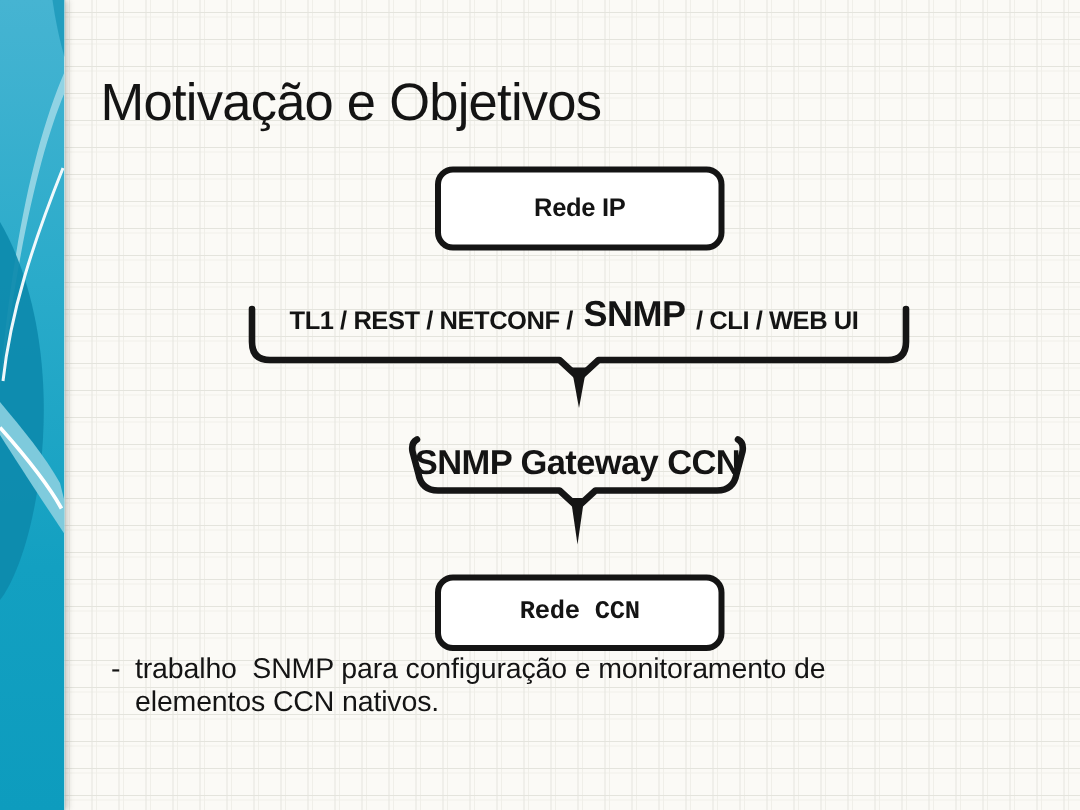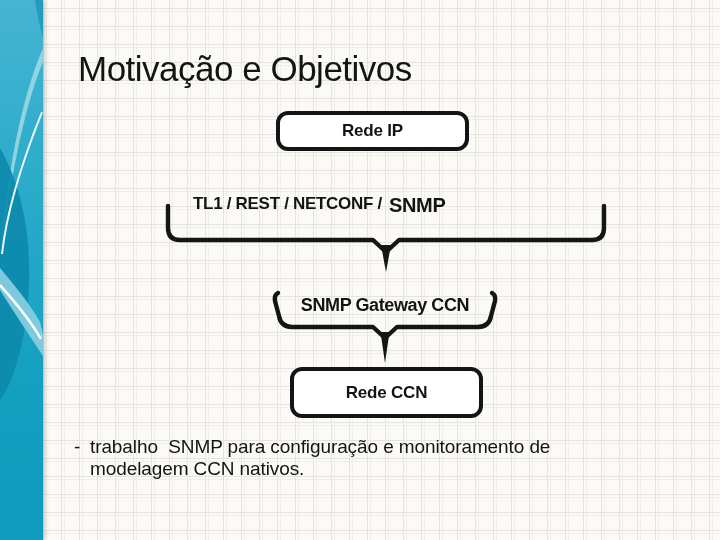--- a/index.html
+++ b/index.html
@@ -19,39 +19,39 @@
     color:var(--ink,#141414);
   }
   .sidebar{
     position:absolute;left:0;top:0;width:43px;height:540px;
     box-shadow:2px 0 4px rgba(60,60,50,.25);
   }
   .sidebar svg{display:block;width:43px;height:540px;}
   .slide-title{
     position:absolute;left:67px;top:48px;width:560px;
     font-size:35px;line-height:42px;font-weight:400;
-    letter-spacing:-0.5px;color:var(--ink,#141414);margin-left:11px;
+    letter-spacing:-0.5px;color:var(--ink,#141414);
   }
   .dbox{
     position:absolute;width:193px;box-sizing:border-box;
     background:#ffffff;border:4px solid var(--ink,#141414);border-radius:12px;
     display:flex;align-items:center;justify-content:center;
     font-weight:700;font-size:17px;letter-spacing:-0.2px;
   }
-  .box-top{left:276px;top:111px;height:40px;}
-  .box-bottom{left:290px;top:367px;height:51px;}
+  .box-top{left:290px;top:111px;height:56px;}
+  .box-bottom{left:290px;top:383px;height:51px;font-family:Liberation Mono, monospace;}
   .protocol-line{
     position:absolute;left:193px;top:194px;height:30px;
-    display:flex;align-items:flex-start;gap:7px;white-space:pre;
+    display:flex;align-items:flex-end;gap:7px;white-space:pre;
   }
   .proto-small{font-size:17px;font-weight:600;letter-spacing:-0.3px;}
-  .proto-big{font-size:20px;font-weight:700;letter-spacing:-0.3px;}
+  .proto-big{font-size:24px;font-weight:700;letter-spacing:-0.3px;}
   .gateway-label{
     position:absolute;left:265px;top:295px;width:240px;
-    text-align:center;font-size:18px;font-weight:700;letter-spacing:-0.4px;
+    text-align:center;font-size:23px;font-weight:700;letter-spacing:-0.4px;
   }
   .brace{position:absolute;}
   .brace svg{display:block;}
   .body-block{position:absolute;left:74px;top:436px;width:600px;display:flex;}
   .bullet-dash{font-size:19px;line-height:22px;width:16px;flex:0 0 16px;}
   .body-lines{flex:1;}
   .body-line{font-size:19px;line-height:22px;white-space:pre;letter-spacing:-0.1px;}
 </style>
 </head>
 <body>
@@ -80,20 +80,21 @@
 
   <div class="slide-title">Motivação e Objetivos</div>
 
   <div class="dbox box-top">
     <span>Rede IP</span>
   </div>
 
   <div class="protocol-line">
     <span class="proto-small">TL1 / REST / NETCONF /</span>
     <span class="proto-big">SNMP</span>
+    <span class="proto-small">/ CLI / WEB UI</span>
   </div>
 
   <div class="brace" style="left:160px;top:198px;">
     <svg width="450" height="80" viewBox="0 0 450 80">
       <path d="M8,8 L8,30 Q8,42 20,42 L213,42 L226,54 L239,42 L432,42 Q444,42 444,30 L444,8" fill="none" stroke="#151515" stroke-width="4.4" stroke-linecap="round" stroke-linejoin="round"></path>
       <polygon points="221,47 231,47 226,74" fill="#151515"></polygon>
     </svg>
   </div>
 
   <div class="gateway-label">SNMP Gateway CCN</div>
@@ -106,17 +107,17 @@
   </div>
 
   <div class="dbox box-bottom">
     <span>Rede CCN</span>
   </div>
 
   <div class="body-block">
     <div class="bullet-dash">-</div>
     <div class="body-lines">
       <div class="body-line">trabalho  SNMP para configuração e monitoramento de</div>
-      <div class="body-line">modelagem CCN nativos.</div>
+      <div class="body-line">elementos CCN nativos.</div>
     </div>
   </div>
 
 </div>
 
 </body></html>

